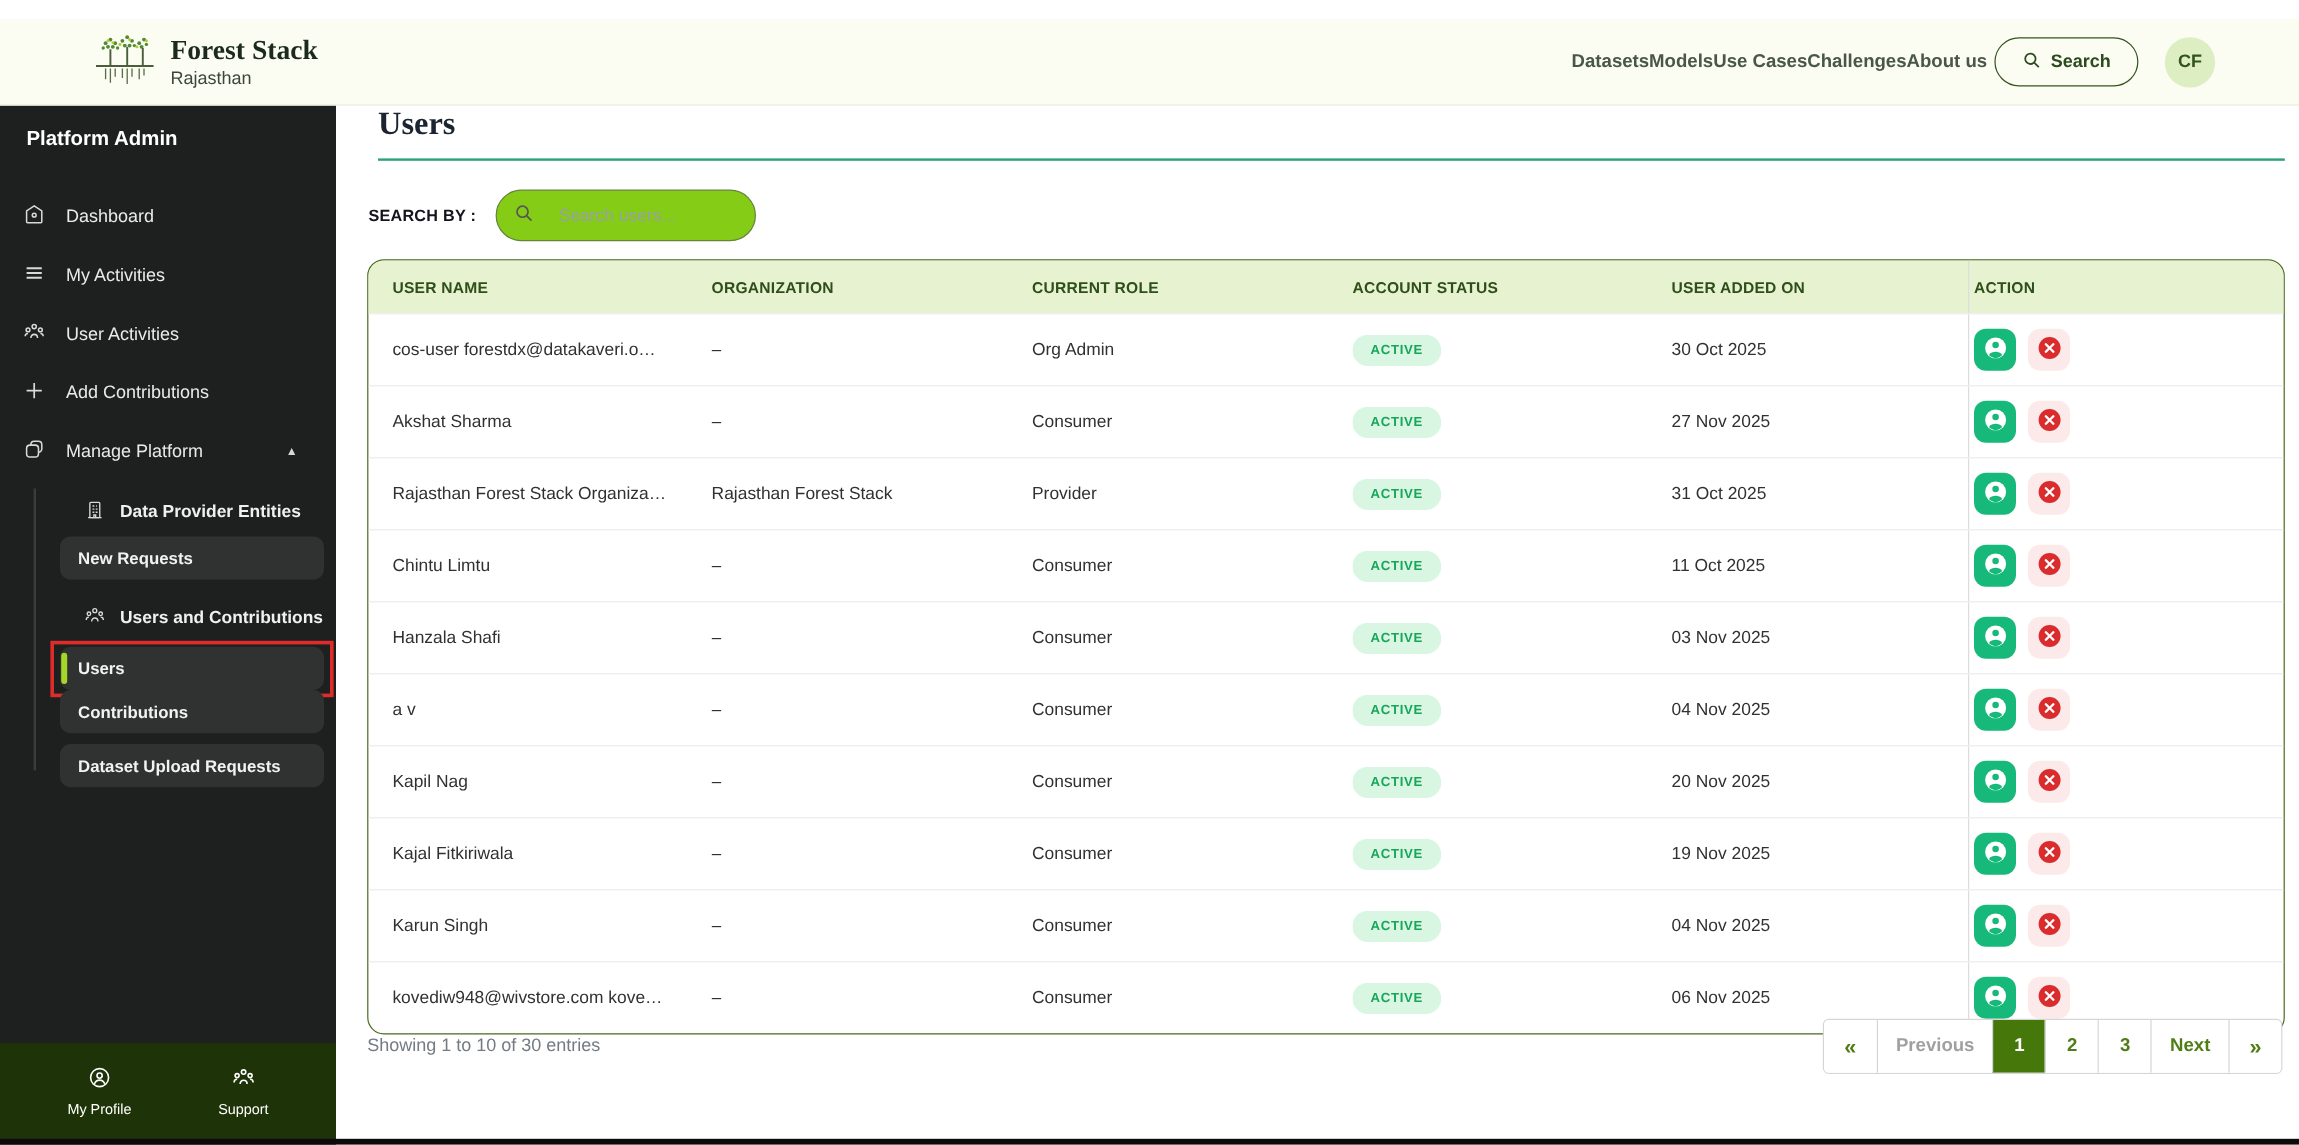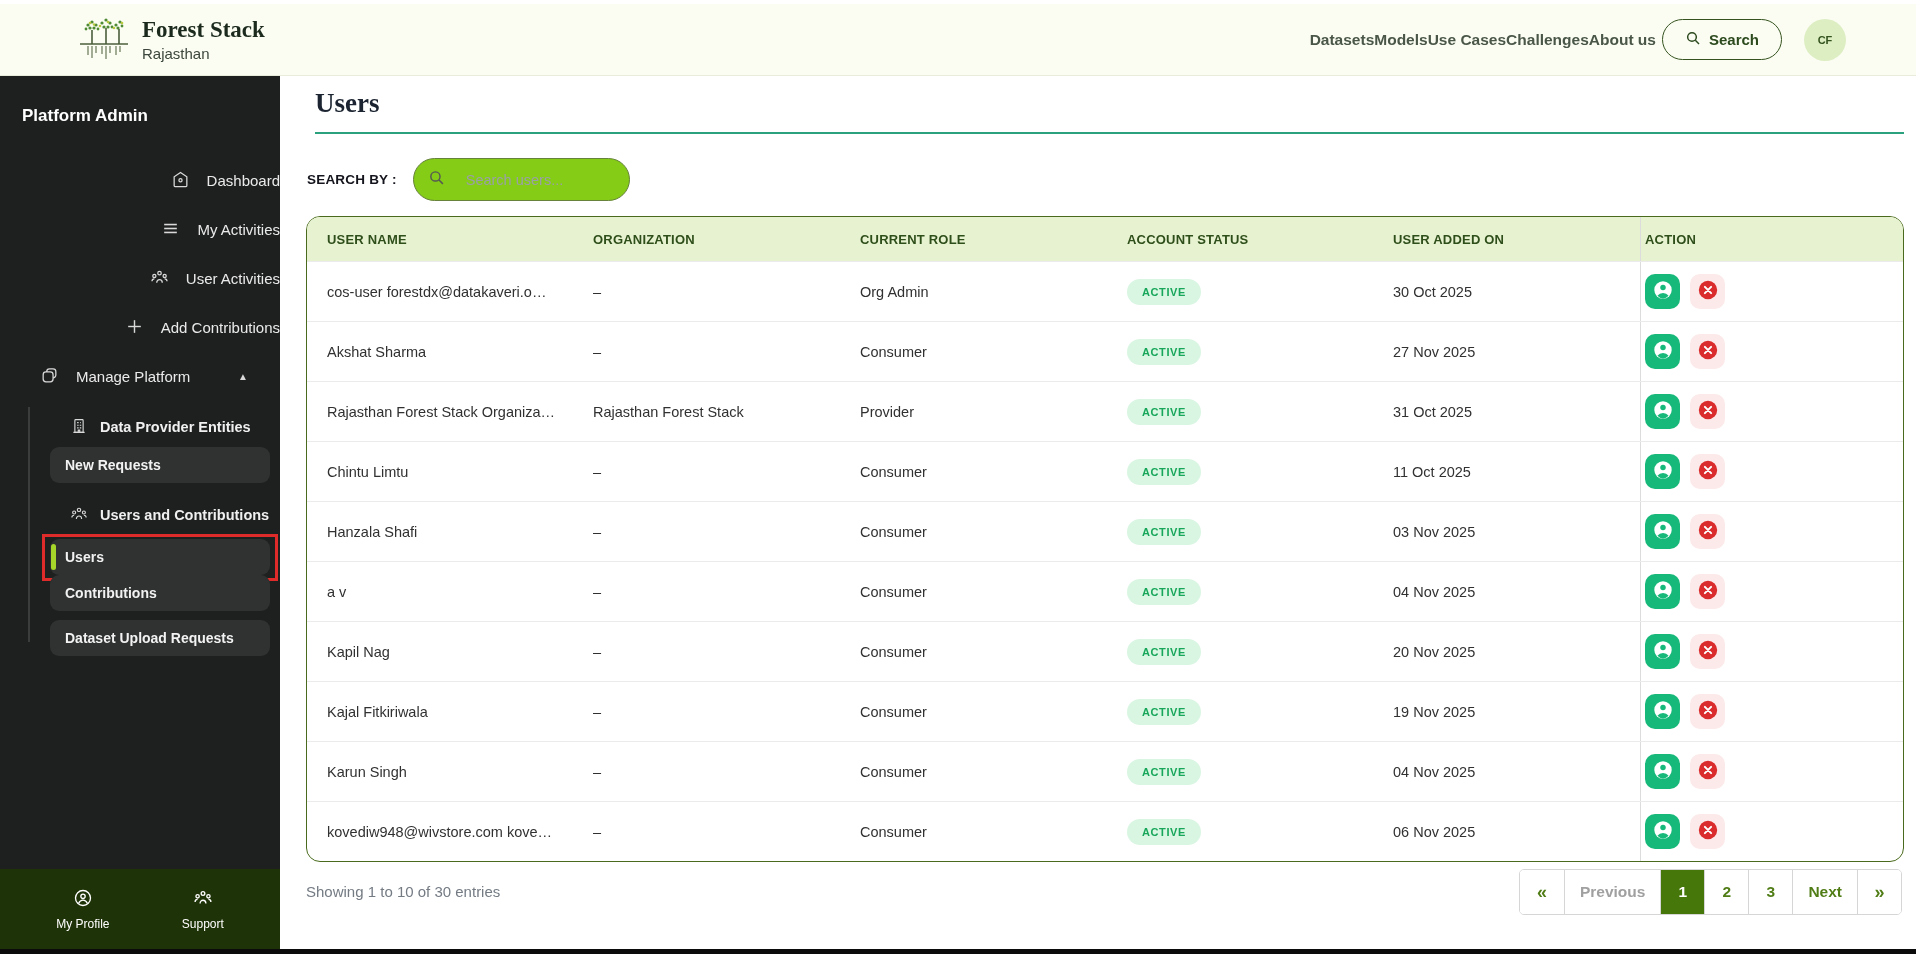--- a/index.html
+++ b/index.html
@@ -1,43 +1,43 @@
 <!DOCTYPE html>
 <html><head>
 <meta charset="utf-8">
 <style>
   * { margin:0; padding:0; box-sizing:border-box; }
   html,body { width:1916px; height:954px; overflow:hidden; background:#fff;
     font-family:"Liberation Sans", sans-serif; }
   body { position:relative; }
 
   
-  .topbar { position:absolute; left:0; top:4px; width:1916px; height:72px;
+  .topbar { position:absolute; left:0; top:16px; width:1916px; height:72px;
     background:#fbfdf2; border-bottom:1px solid #e8ecda;
     display:flex; align-items:center; padding:0 70px 0 78px; z-index:5; }
   .brand { display:flex; align-items:center; gap:12px; }
   .brand-text .brand-title { font-family:"Liberation Serif", serif; font-weight:bold;
     font-size:23px; color:#1c2a1e; line-height:1.1; }
   .brand-text .brand-sub { font-size:15px; color:#3c463c; margin-top:3px; }
   .topnav { margin-left:auto; display:flex; align-items:center; }
   .topnav-item { font-size:15.5px; font-weight:600; color:#4a5748; cursor:pointer; }
   .search-btn { display:flex; align-items:center; gap:8px; border:1.6px solid #35531f;
     border-radius:22px; height:41px; padding:0 22px; color:#2c4a1e; font-weight:700;
     font-size:15px; background:transparent; cursor:pointer; margin-left:6px; }
   .avatar { width:42px; height:42px; border-radius:50%; background:#ddeec3;
-    color:#33531d; font-weight:700; font-size:11px; display:flex; align-items:center;
+    color:#33531d; font-weight:700; font-size:15px; display:flex; align-items:center;
     justify-content:center; margin-left:22px; cursor:pointer; }
 
   
   .sidebar { position:absolute; left:0; top:72px; width:280px; height:882px;
     background:#1e201f; color:#ececec; z-index:4; }
   .side-heading { padding:34px 0 0 22px; font-size:17px; font-weight:700; color:#fff; }
   .side-nav { margin-top:30px; }
   .side-item { height:49px; display:flex; align-items:center; gap:17px;
-    padding-left:40px; font-size:15px; color:#eaeaea; cursor:pointer;justify-content:flex-end; }
+    padding-left:19px; font-size:15px; color:#eaeaea; cursor:pointer; }
   .side-item svg { width:19px; height:19px; stroke:#d9d9d9; }
   .caret { margin-left:auto; margin-right:32px; font-size:10px; color:#d9d9d9; }
 
   .submenu { position:relative; margin-top:6px; }
   .submenu::before { content:""; position:absolute; left:28px; top:0; bottom:14px;
     width:1.5px; background:#3a3d3b; }
   .sub-group { height:40px; display:flex; align-items:center; gap:12px;
     padding-left:70px; font-size:14.5px; font-weight:600; color:#f0f0f0; cursor:pointer; }
   .sub-group svg { width:18px; height:18px; stroke:#d9d9d9; }
   .pill { width:220px; margin-left:50px; height:36px; border-radius:9px;
@@ -91,21 +91,21 @@
     align-items:center; padding-left:4px; gap:10px; }
   .t-head .col-action { align-items:center; }
   .badge { display:inline-block; background:#d9f6e2; color:#17a65a; font-size:11px;
     font-weight:700; letter-spacing:.6px; border-radius:13px; padding:7px 15px; }
   .btn-user { width:35px; height:35px; border-radius:10px; background:#16b979;
     border:none; display:flex; align-items:center; justify-content:center; cursor:pointer; }
   .btn-del { width:35px; height:35px; border-radius:10px; background:#fce9e9;
     border:none; display:flex; align-items:center; justify-content:center; cursor:pointer; }
 
   
-  .list-footer { position:absolute; left:306px; right:14px; top:869px;
+  .list-footer { position:absolute; left:306px; right:14px; top:849px;
     display:flex; justify-content:space-between; align-items:flex-start; }
   .showing { font-size:15px; color:#747b83; padding-top:14px; }
   .pagination { display:inline-flex; border:1px solid #d6d6d6; border-radius:5px;
     overflow:hidden; background:#fff; height:46px; }
   .pg { min-width:44px; padding:0 15px; display:flex; align-items:center;
     justify-content:center; font-size:15.5px; color:#517d17; font-weight:600;
     border-left:1px solid #d6d6d6; cursor:pointer; background:#fff; }
   .pg:first-child { border-left:none; }
   .pg.chev { font-size:18px; font-weight:700; }
   .pg.prev { color:#a0a0a0; min-width:86px; }

